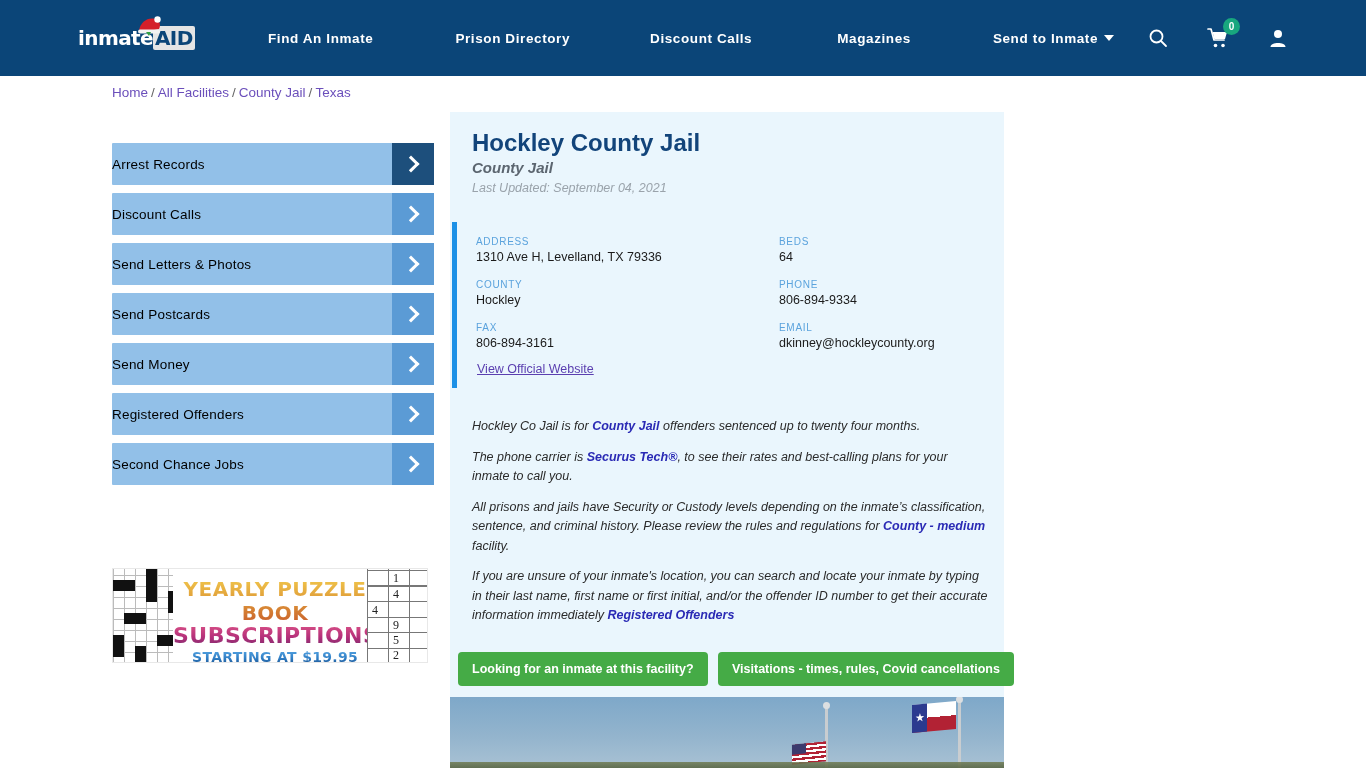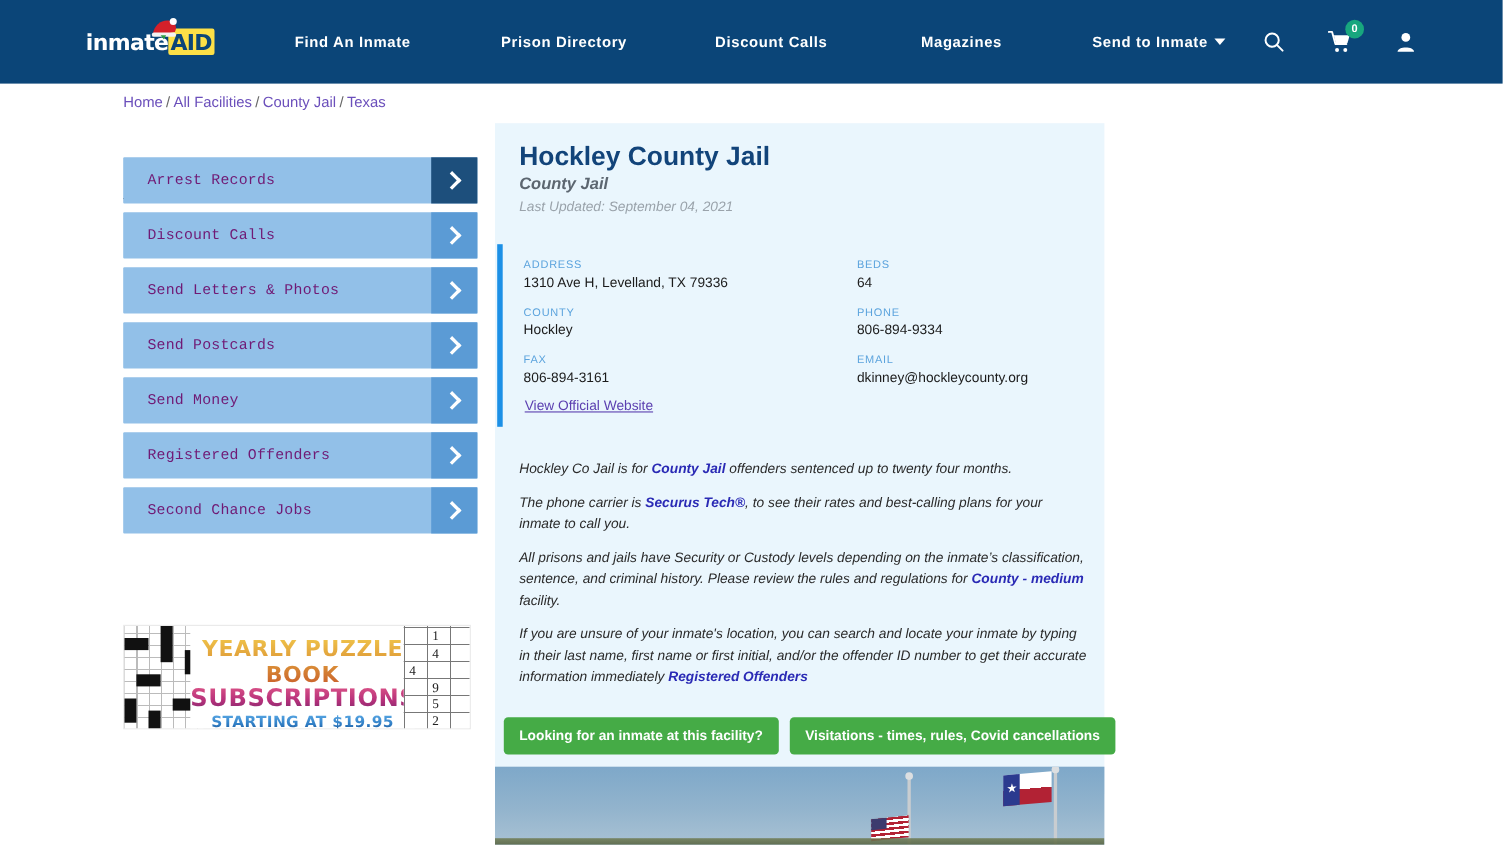--- a/index.html
+++ b/index.html
@@ -22,21 +22,21 @@
     position: absolute; left: 78px; top: 22px;
     width: 110px; height: 32px;
   }
   .logo-text {
     font-size: 20px; font-weight: bold; color: #ffffff;
     letter-spacing: -0.6px; line-height: 32px;
     font-family: "DejaVu Sans", sans-serif;
     white-space: nowrap;
   }
   .logo-aid {
-    background: #fde047; color: #0b4578;
+    background: #e5e5e5; color: #0b4578;
     padding: 0 2px; border-radius: 2px;
   }
   .santa-hat {
     position: absolute; left: 58px; top: -6px;
     width: 26px; height: 20px;
     pointer-events: none;
   }
   .nav {
     position: absolute; left: 268px; top: 0;
     height: 76px;
@@ -96,22 +96,22 @@
   .side-btn {
     position: relative;
     width: 322px; height: 42px;
     margin-bottom: 8px;
     background: #92c0e8;
     display: flex; align-items: center;
     cursor: pointer;
     border-radius: 1px;
   }
   .side-btn .label {
-    color: #701a75; font-size: 13.5px;
-    padding-left: 22px; letter-spacing: 0.2px; font-family: Liberation Mono, monospace;
+    color: #000000; font-size: 13.5px;
+    letter-spacing: 0.2px;
   }
   .side-btn .arrowbox {
     position: absolute; right: 0; top: 0;
     width: 42px; height: 42px;
     background: #5b9bd5;
     display: flex; align-items: center; justify-content: center;
   }
   .side-btn.active .arrowbox { background: #1d4f7c; }
   .chev {
     width: 12px; height: 12px;

